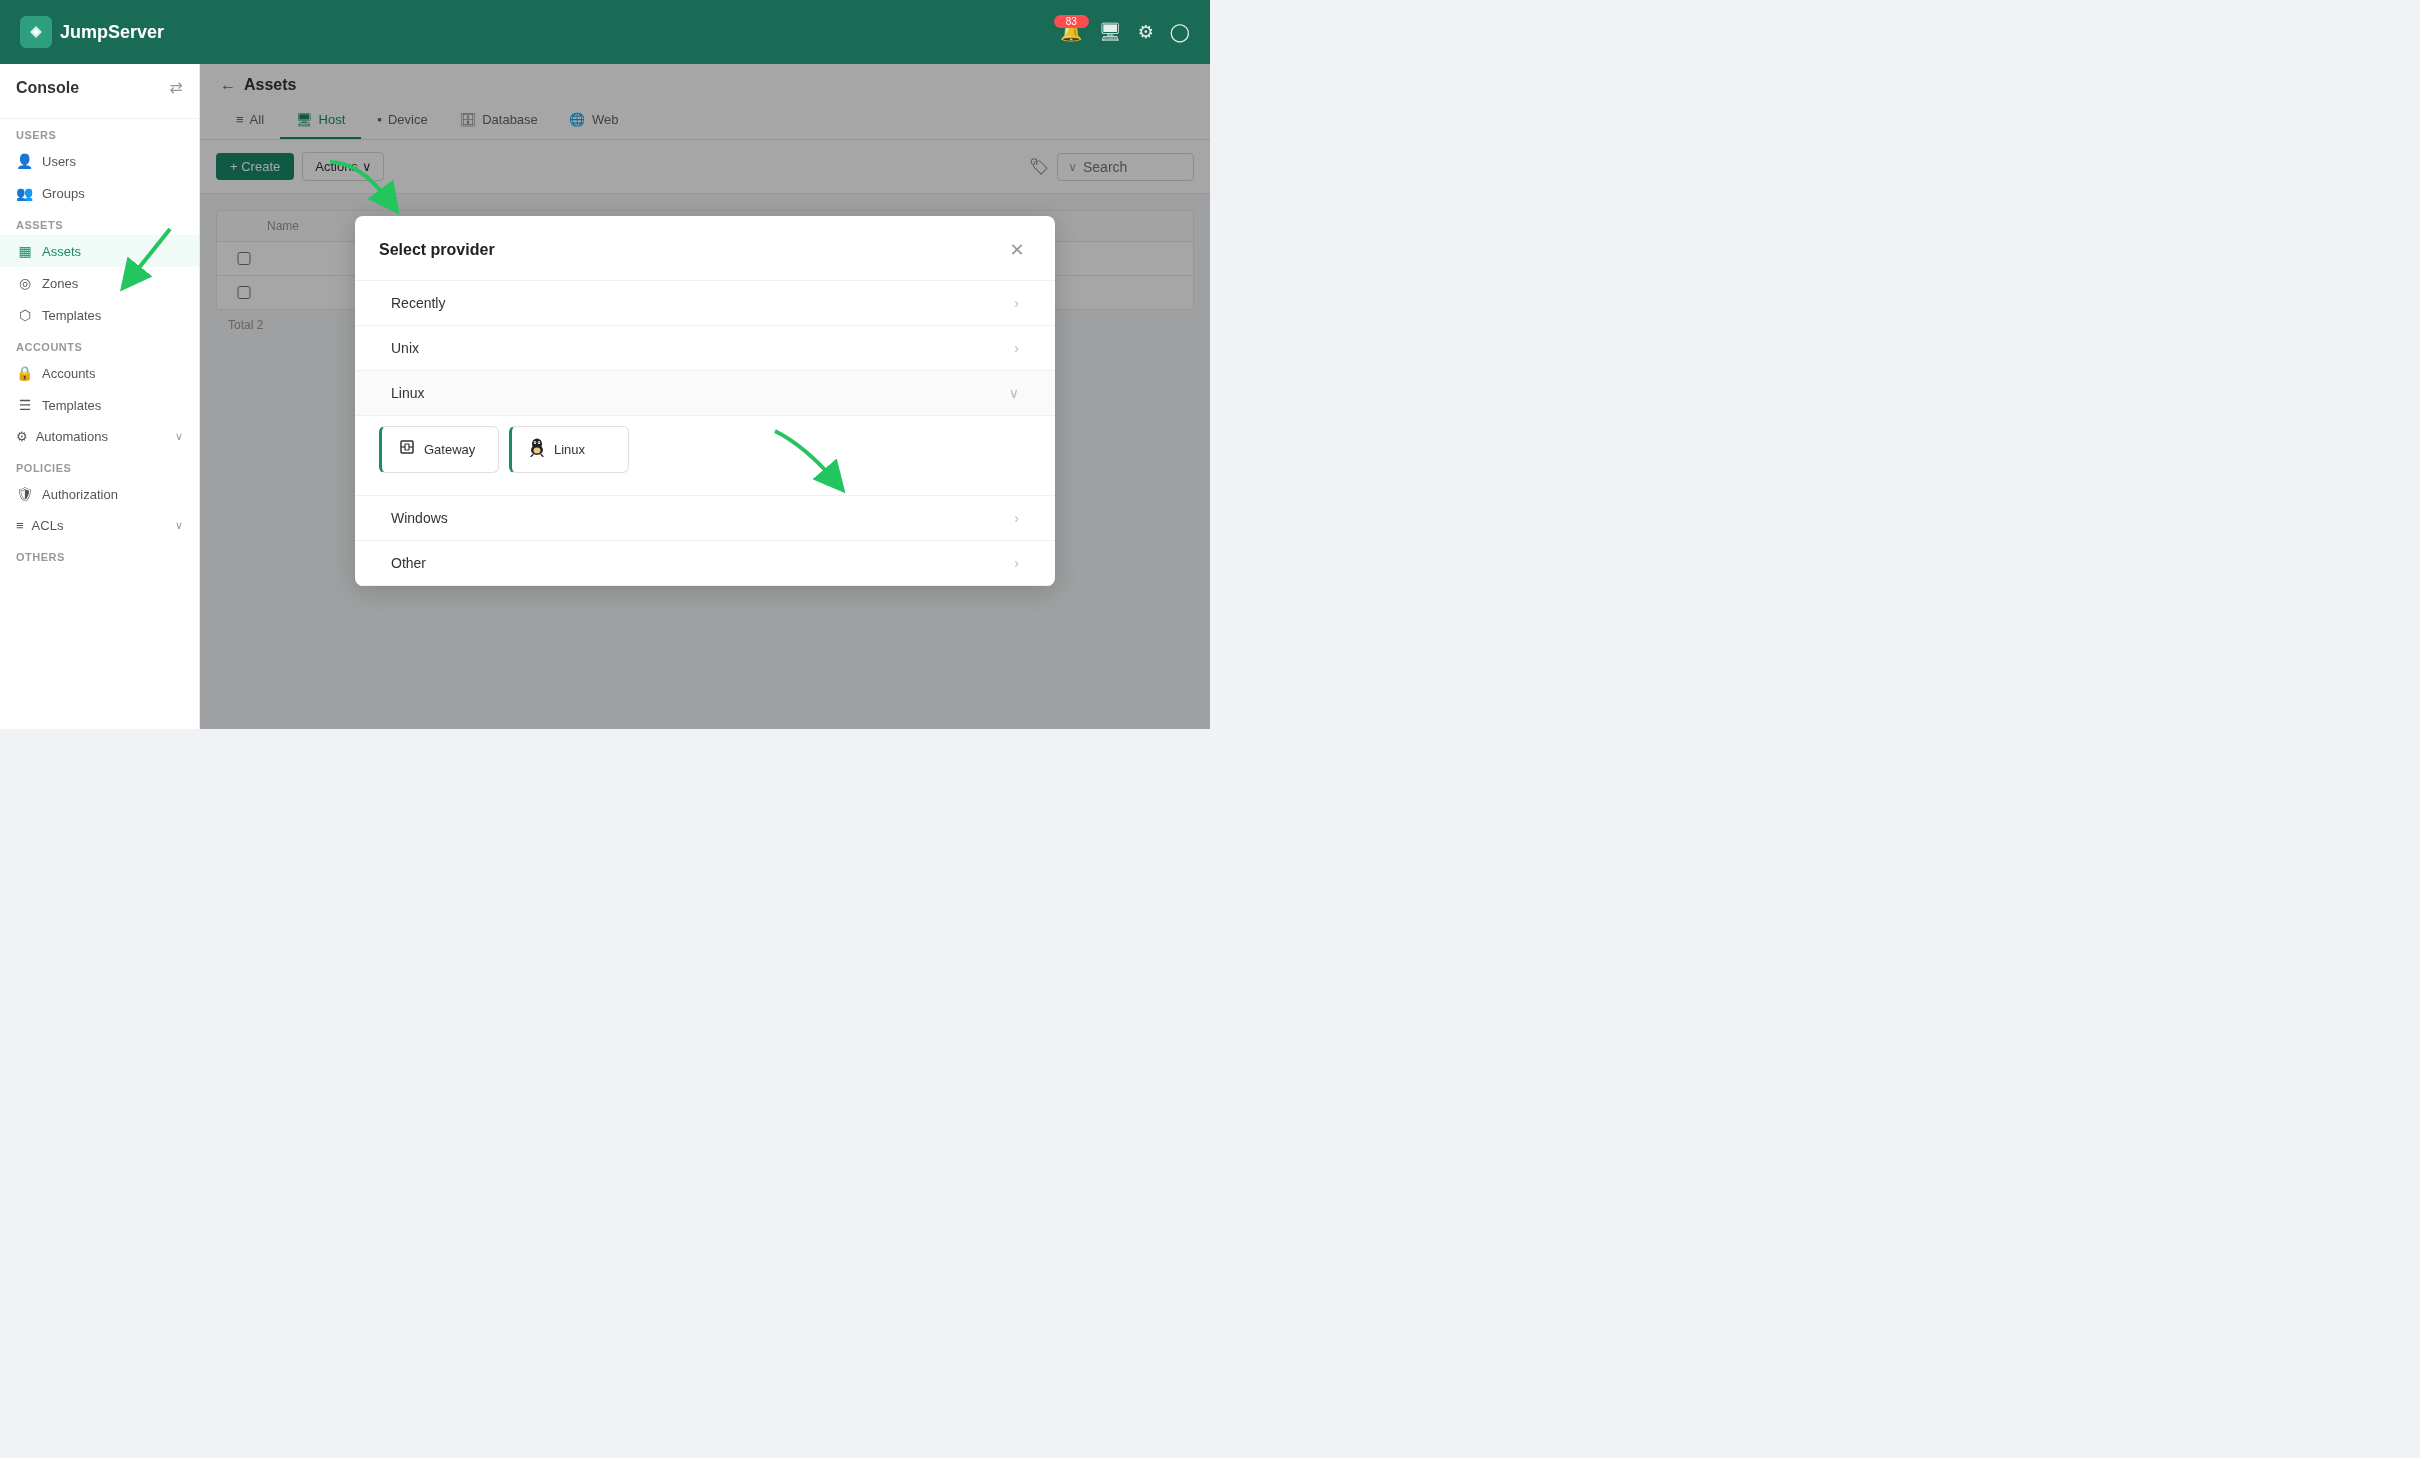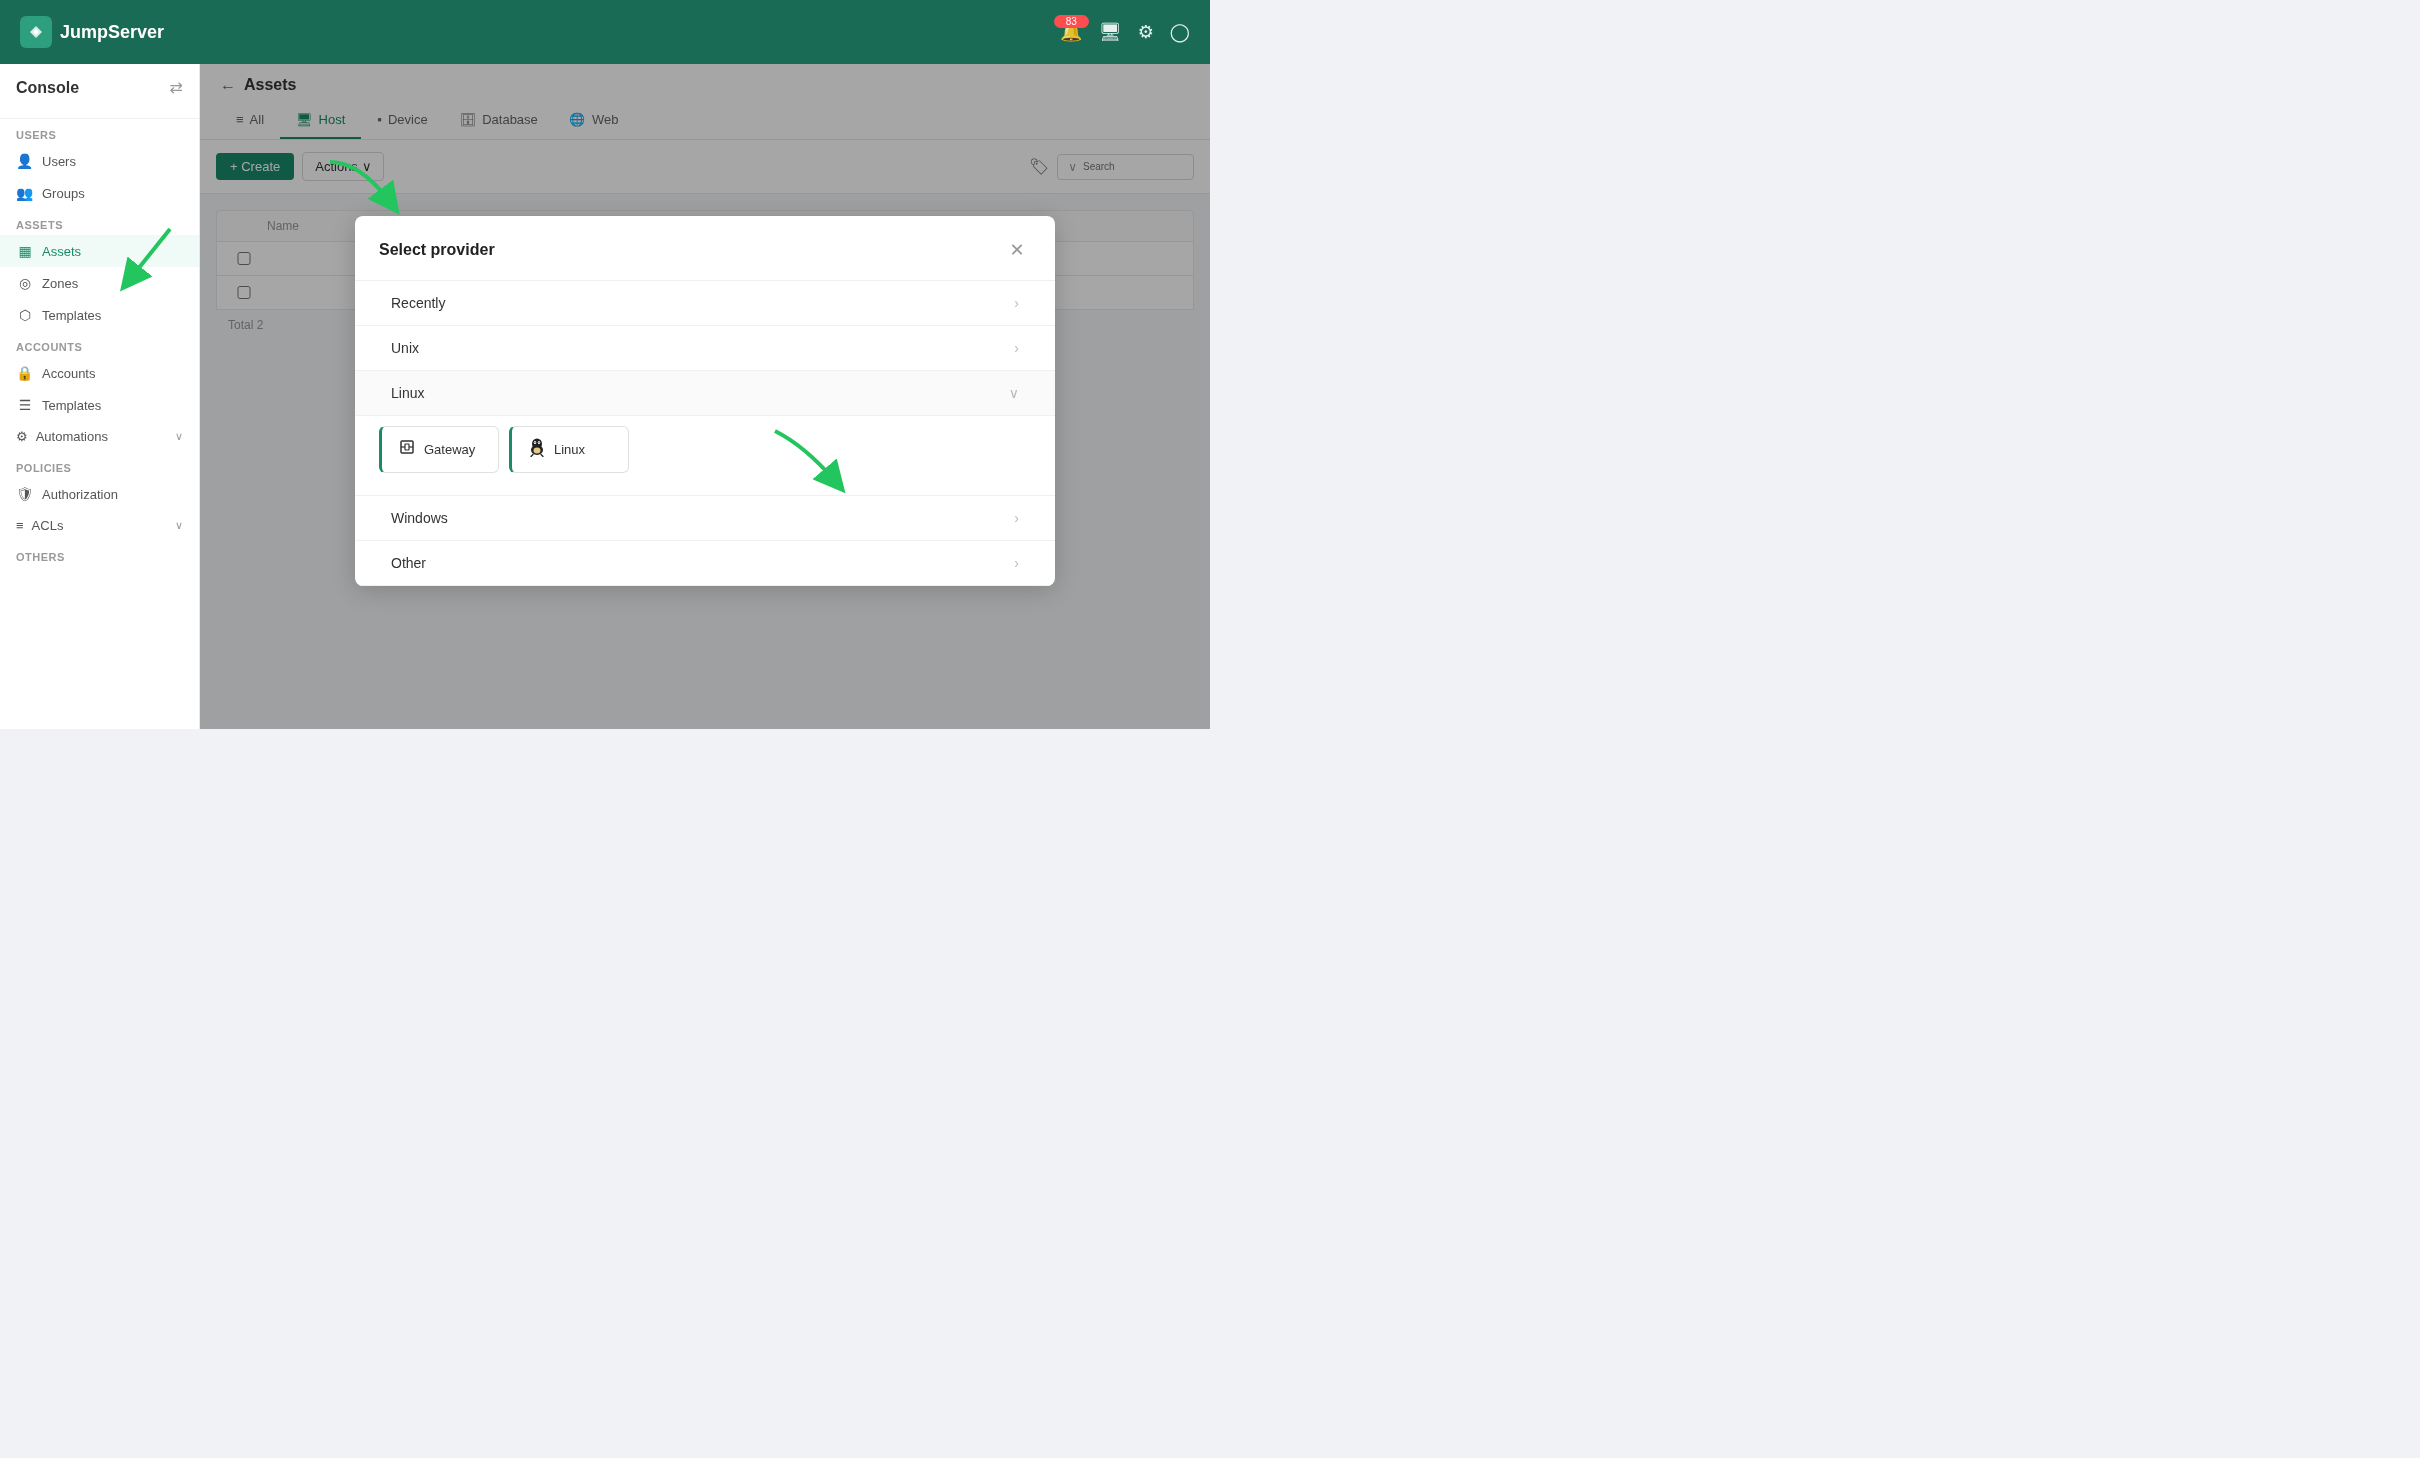--- a/index.html
+++ b/index.html
@@ -221,21 +221,21 @@
       align-items: center;
       border: 1px solid #d9d9d9;
       border-radius: 4px;
       padding: 5px 10px;
       background: white;
       gap: 6px;
     }
     .search-box input {
       border: none;
       outline: none;
-      font-size: 10px;
+      font-size: 14px;
       color: #666;
       width: 100px;
     }
 
     
     .table-area {
       padding: 16px;
       flex: 1;
     }
     .table-header {

